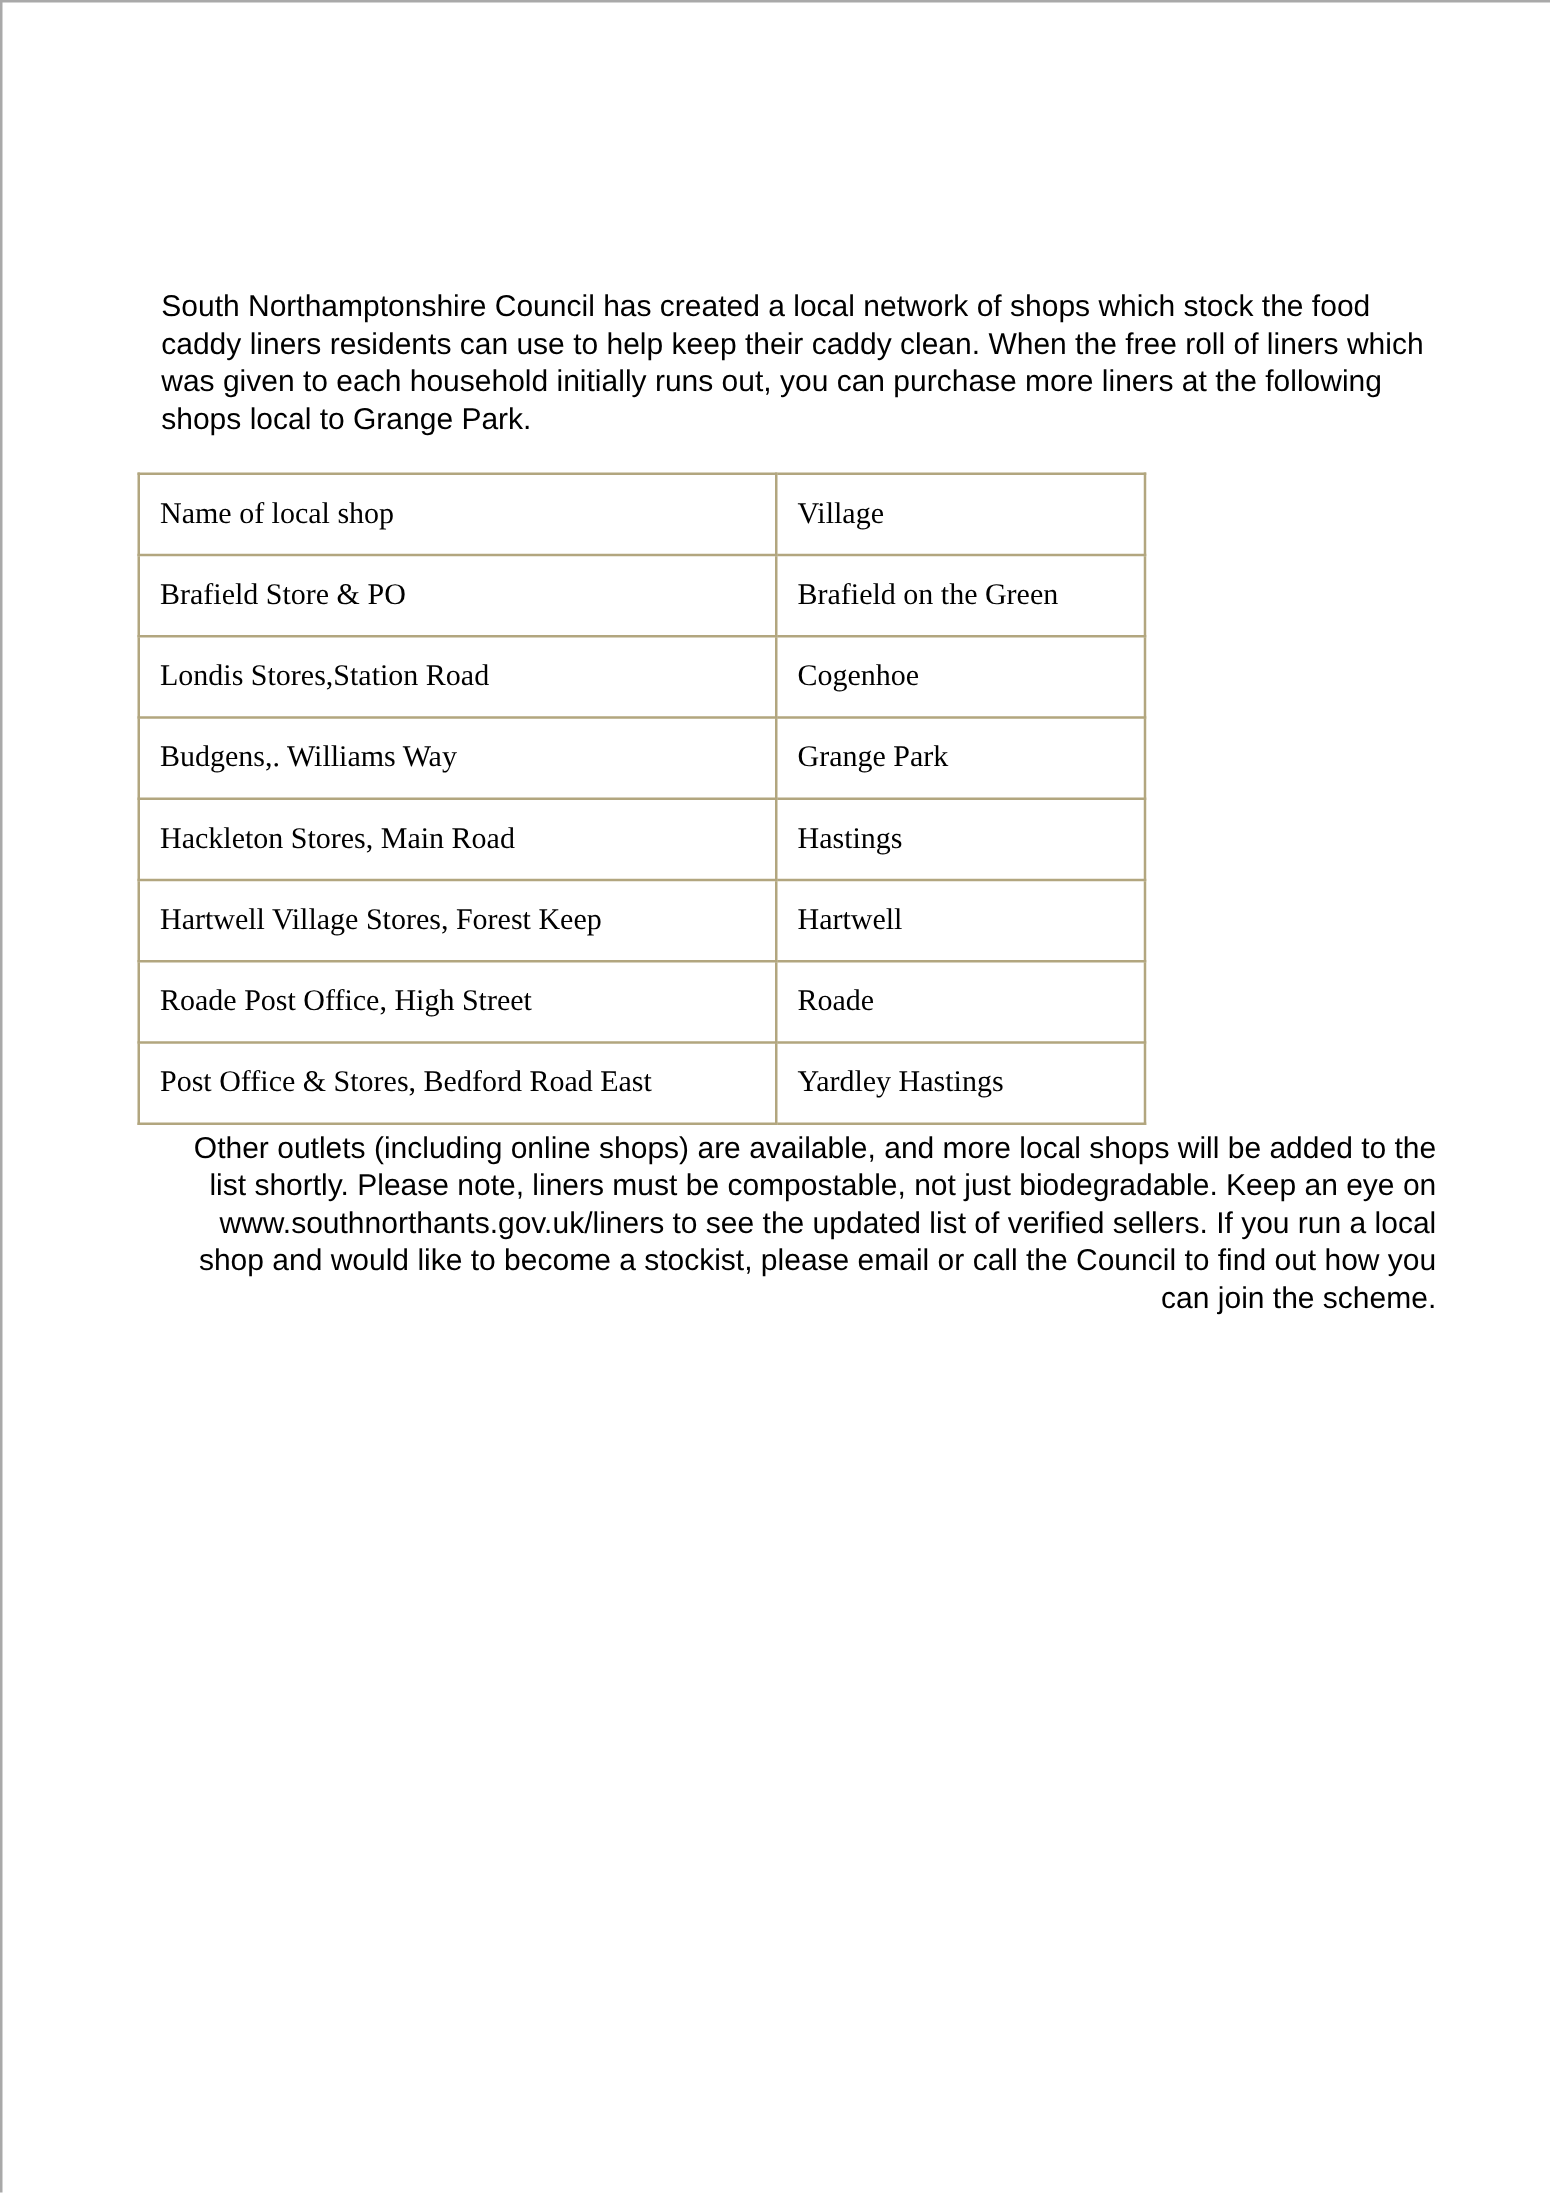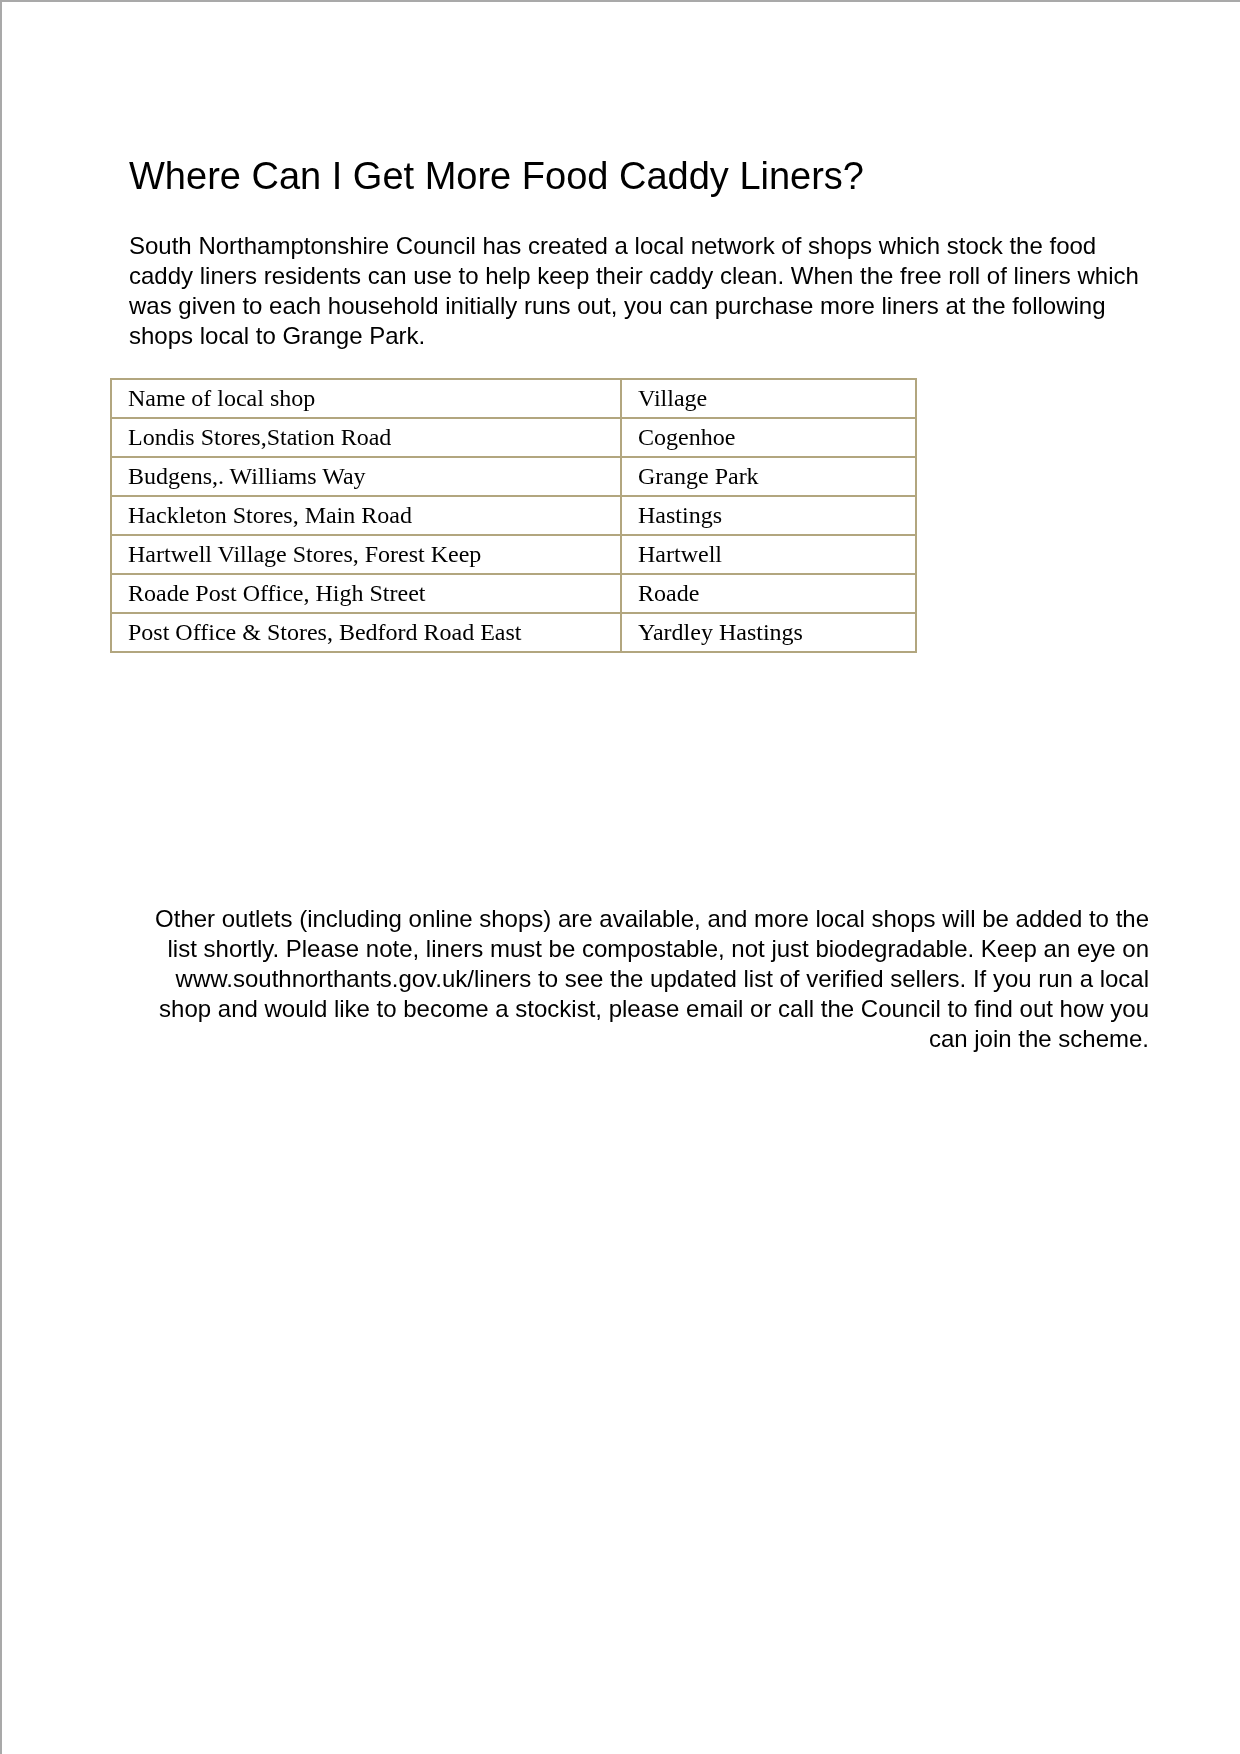--- a/index.html
+++ b/index.html
@@ -48,42 +48,45 @@
       position: absolute;
       left: 108px;
       top: 376px;
       border-collapse: collapse;
       font-family: "Liberation Serif", serif;
       font-size: 24px;
       color: #000000;
     }
     .shop-table td {
       border: 2px solid #b2a67f;
-      height: 39px;
+      height: 65px;
       padding: 0 16px 0 16px;
       vertical-align: middle;
       white-space: nowrap;
       box-sizing: border-box;
     }
     .shop-table td.col-shop { width: 510px; }
     .shop-table td.col-village { width: 295px; }
   </style>
 </head>
 <body>
 
 <div class="page">
-  <h1 class="title">Where Can I Get More Food Caddy Liners?</h1>
 
   <p class="para intro">South Northamptonshire Council has created a local network of shops which stock the food caddy liners residents can use to help keep their caddy clean. When the free roll of liners which was given to each household initially runs out, you can purchase more liners at the following shops local to Grange Park.</p>
 
   <table class="shop-table">
     <tbody>
       <tr>
         <td class="col-shop">Name of local shop</td>
         <td class="col-village">Village</td>
+      </tr>
+      <tr>
+        <td class="col-shop">Brafield Store &amp; PO</td>
+        <td class="col-village">Brafield on the Green</td>
       </tr>
       <tr>
         <td class="col-shop">Londis Stores,Station Road</td>
         <td class="col-village">Cogenhoe</td>
       </tr>
       <tr>
         <td class="col-shop">Budgens,. Williams Way</td>
         <td class="col-village">Grange Park</td>
       </tr>
       <tr>

